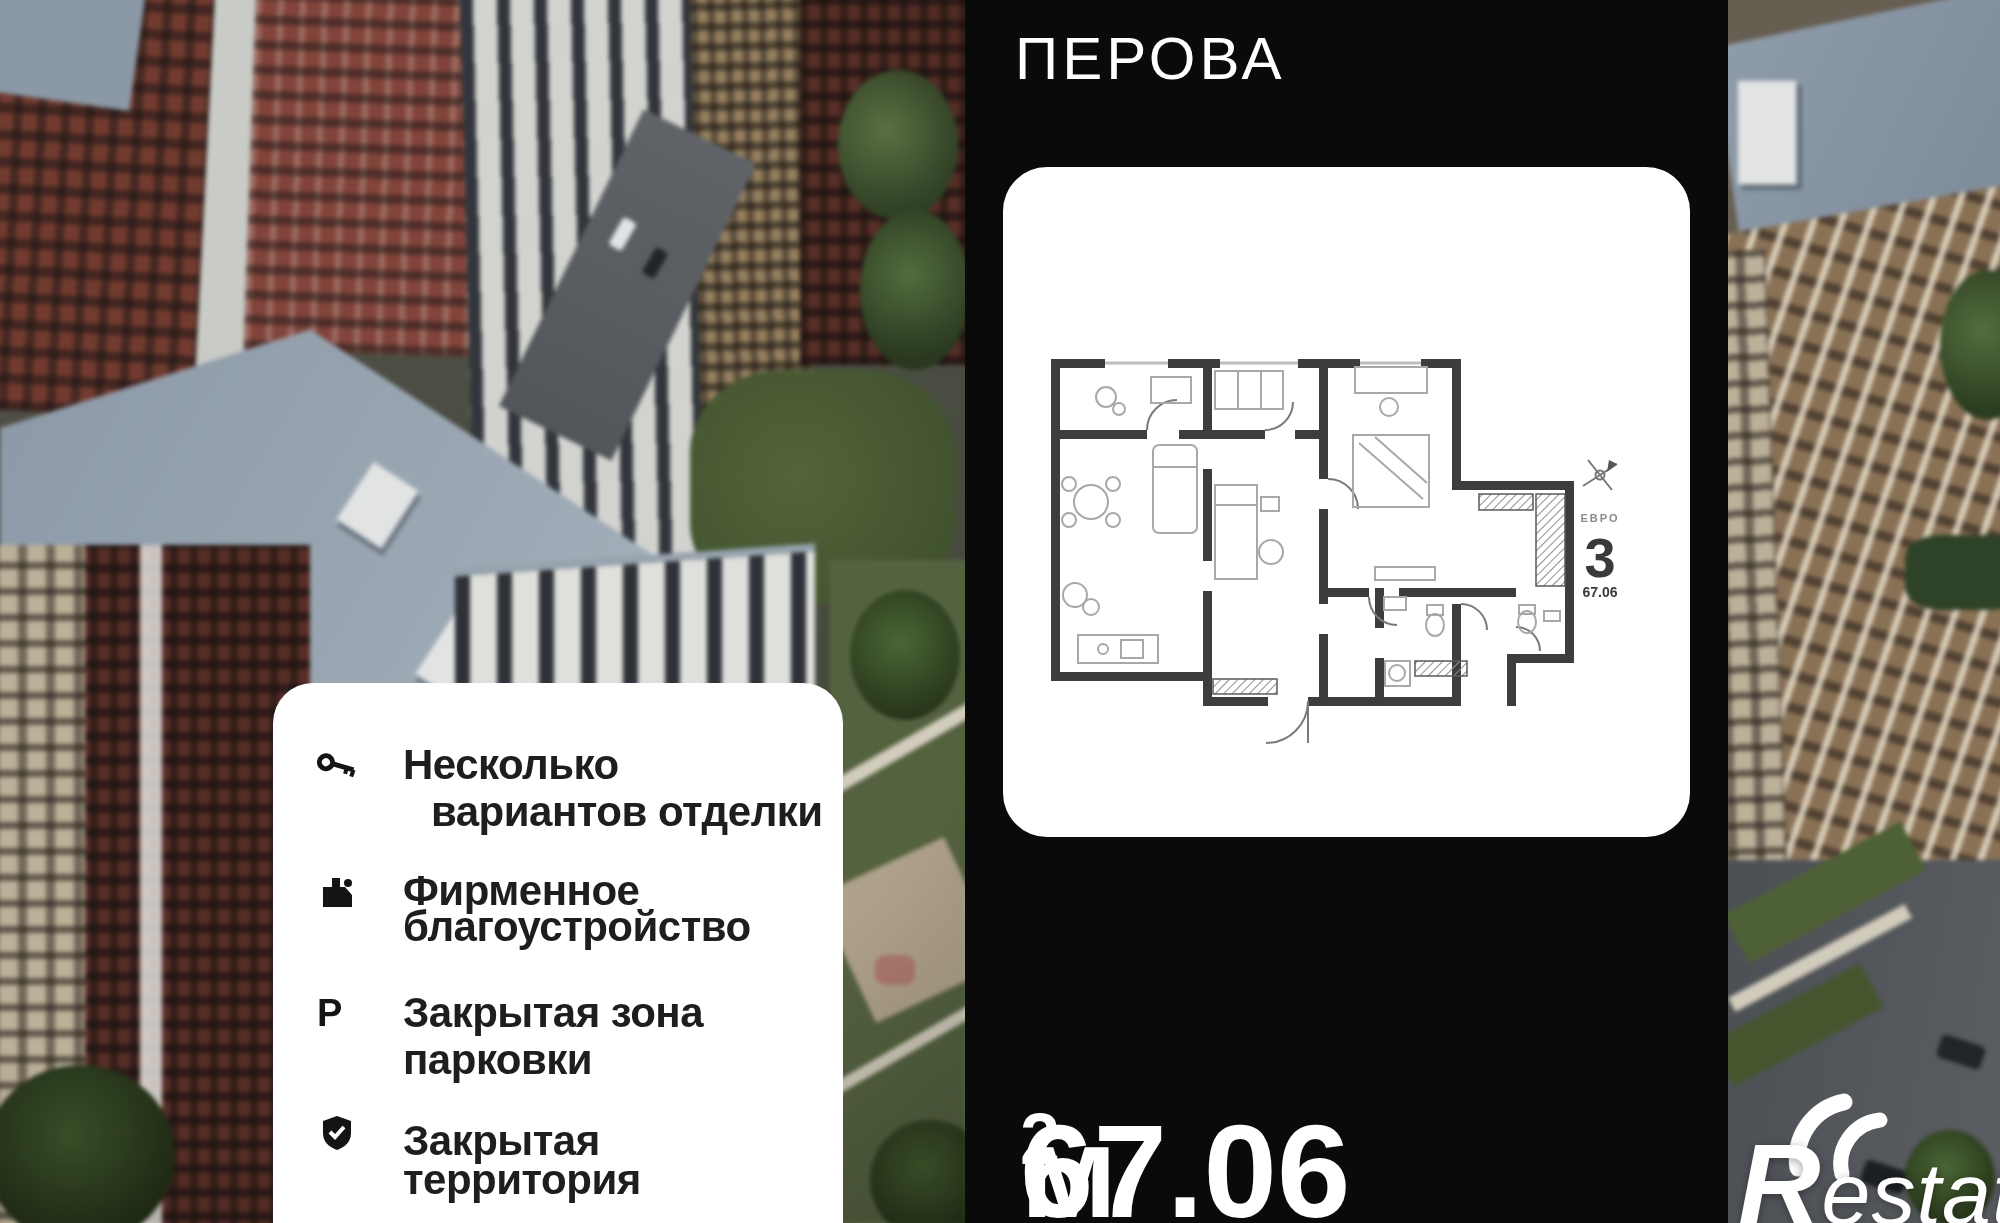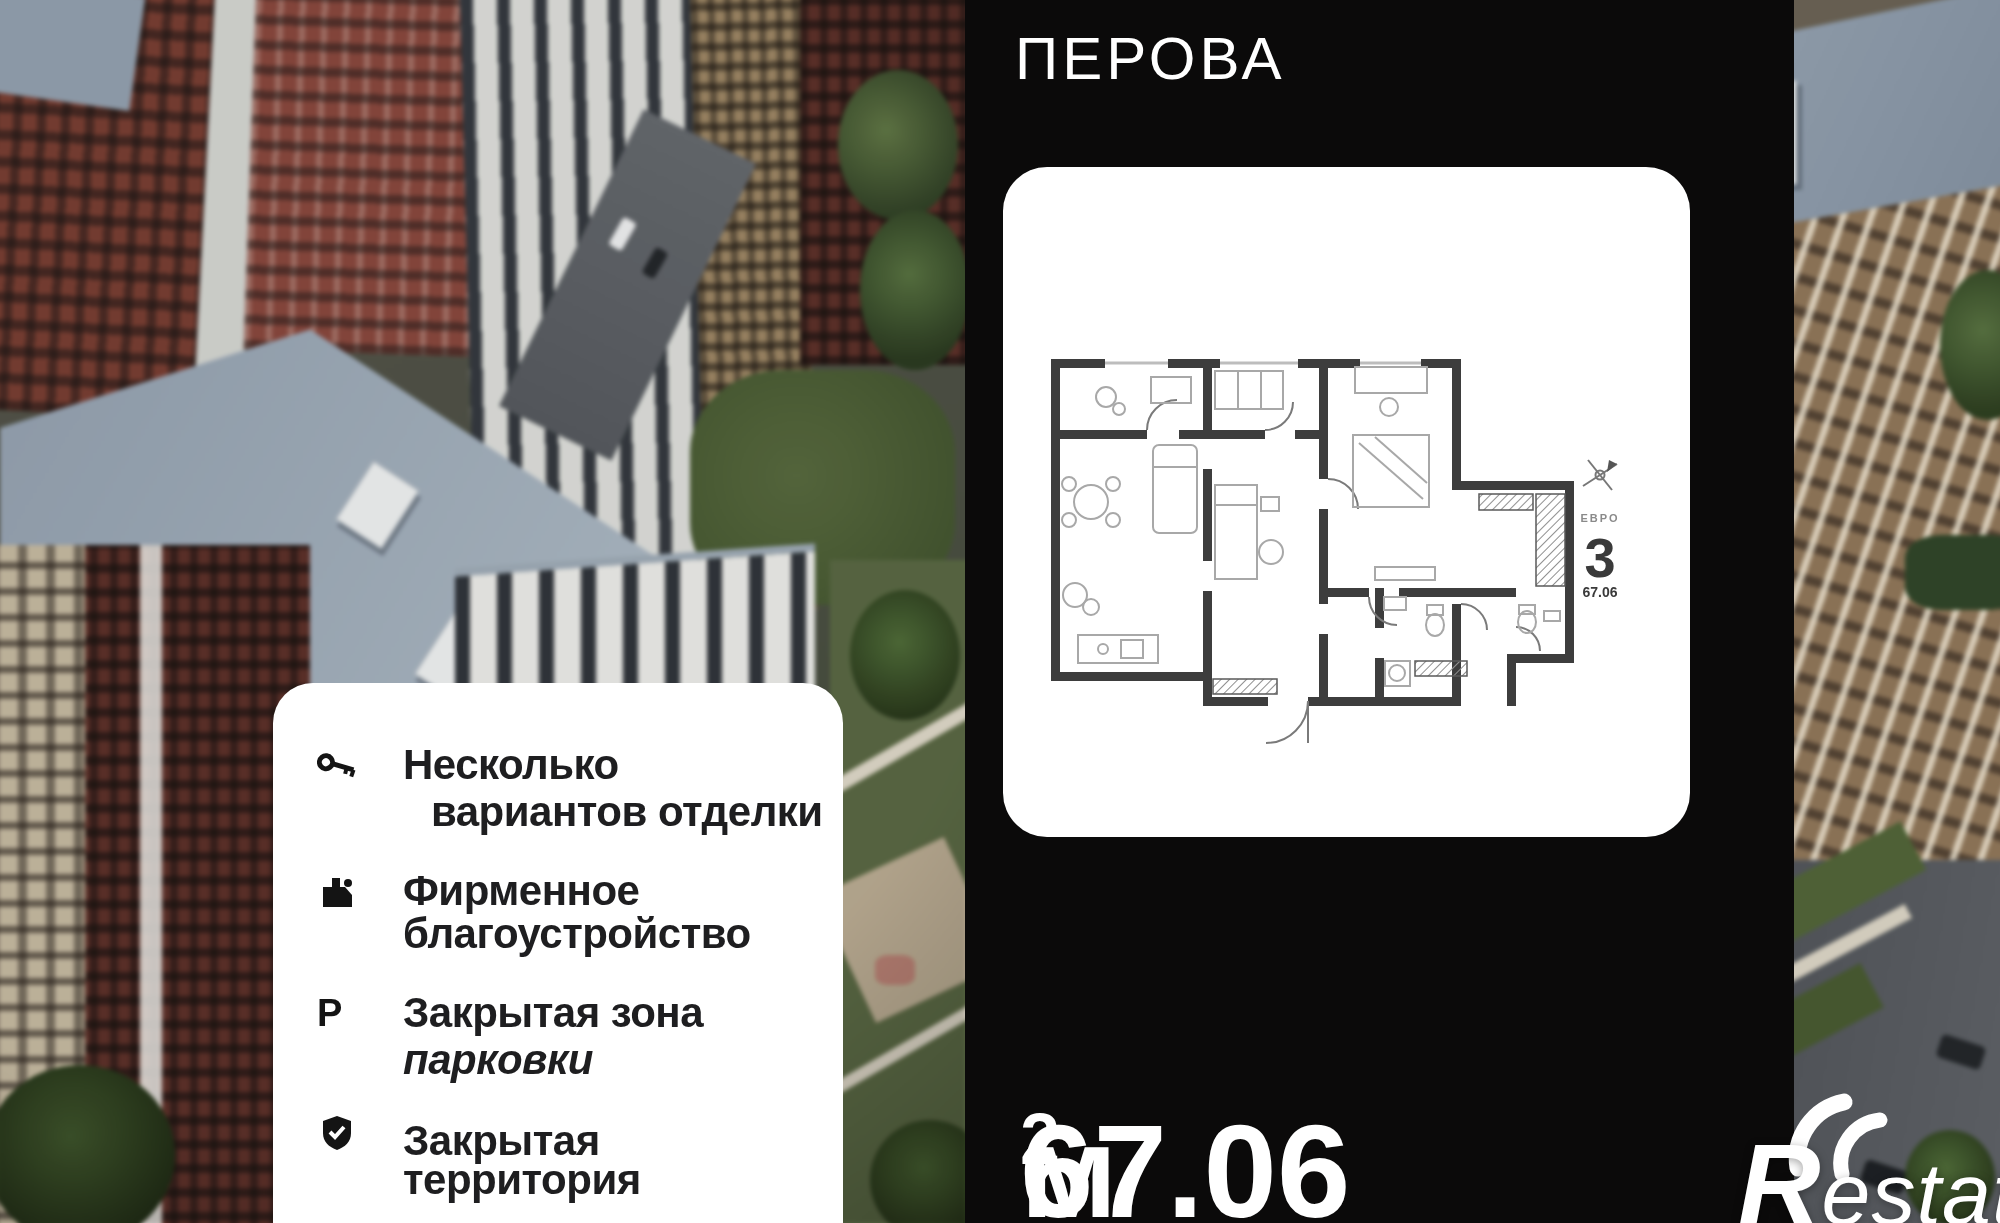--- a/index.html
+++ b/index.html
@@ -26,21 +26,21 @@
   .lattice{background-color:#8f7455;background-image:
      repeating-linear-gradient(116deg, rgba(238,228,206,.85) 0 7px, transparent 7px 27px),
      repeating-linear-gradient(26deg, rgba(38,28,22,.55) 0 9px, transparent 9px 31px);}
   .grid-dots{background-color:#c2b59b;background-image:
      repeating-linear-gradient(0deg, rgba(40,32,26,.6) 0 7px, transparent 7px 26px),
      repeating-linear-gradient(90deg, rgba(40,32,26,.5) 0 9px, transparent 9px 28px);}
   .tree{border-radius:50%;}
   .chimney{background:#e9ebeb;border:1px solid #97a3ad;box-shadow:5px 5px 0 rgba(55,65,78,.45);}
 
   
-  .panel{left:965px;top:0;width:829px;height:1223px;background:#0b0a0a;}
+  .panel{left:965px;top:0;width:763px;height:1223px;background:#0b0a0a;}
   .title-crop{left:47px;top:0;width:560px;height:15px;overflow:hidden;}
   .title-crop span{position:relative;display:block;margin-top:-68px;
       font-size:70px;font-weight:700;color:#fff;letter-spacing:2px;white-space:nowrap;}
   .title2{left:50px;top:24px;font-size:60px;font-weight:400;color:#fff;letter-spacing:4px;white-space:nowrap;}
 
   .plan-card{left:38px;top:167px;width:687px;height:670px;background:#fff;border-radius:44px;}
   .plan-svg{left:0;top:0;width:687px;height:670px;}
 
   .rooms-line{left:60px;top:894px;font-size:62px;font-weight:700;color:#fff;white-space:nowrap;}
   .finish-line{left:60px;top:1011px;font-size:62px;font-weight:700;color:#fff;white-space:nowrap;}
@@ -277,27 +277,27 @@
       <div class="feat-text" style="top:0;">Несколько</div>
       <div class="feat-text" style="top:47px;margin-left:28px;">вариантов отделки</div>
     </div>
 
     <div class="feat-item" style="top:184px;">
       <svg class="feat-icon" viewBox="0 0 40 40">
         <path d="M6 36 V16 h9 V7 h8 v9 h5 l7 8 v12 z" fill="#141414"></path>
         <circle cx="31" cy="12" r="4" fill="#141414"></circle>
       </svg>
       <div class="feat-text" style="top:0;">Фирменное</div>
-      <div class="feat-text" style="top:43px;">благоустройство</div>
+      <div class="feat-text" style="top:36px;">благоустройство</div>
     </div>
 
     <div class="feat-item" style="top:306px;">
       <div class="feat-icon p-glyph">Р</div>
       <div class="feat-text" style="top:0;">Закрытая зона</div>
-      <div class="feat-text" style="top:47px;font-style:italic;">парковки</div>
+      <div class="feat-text" style="top:47px;">парковки</div>
     </div>
 
     <div class="feat-item" style="top:426px;">
       <svg class="feat-icon" viewBox="0 0 40 40">
         <path d="M20 3 L34 8 V20 c0 9-6 14-14 17 C12 34 6 29 6 20 V8 Z" fill="#141414"></path>
         <polyline points="13,19 18,24 27,14" fill="none" stroke="#fff" stroke-width="4"></polyline>
       </svg>
       <div class="feat-text" style="top:8px;">Закрытая</div>
       <div class="feat-text" style="top:47px;">территория</div>
     </div>

